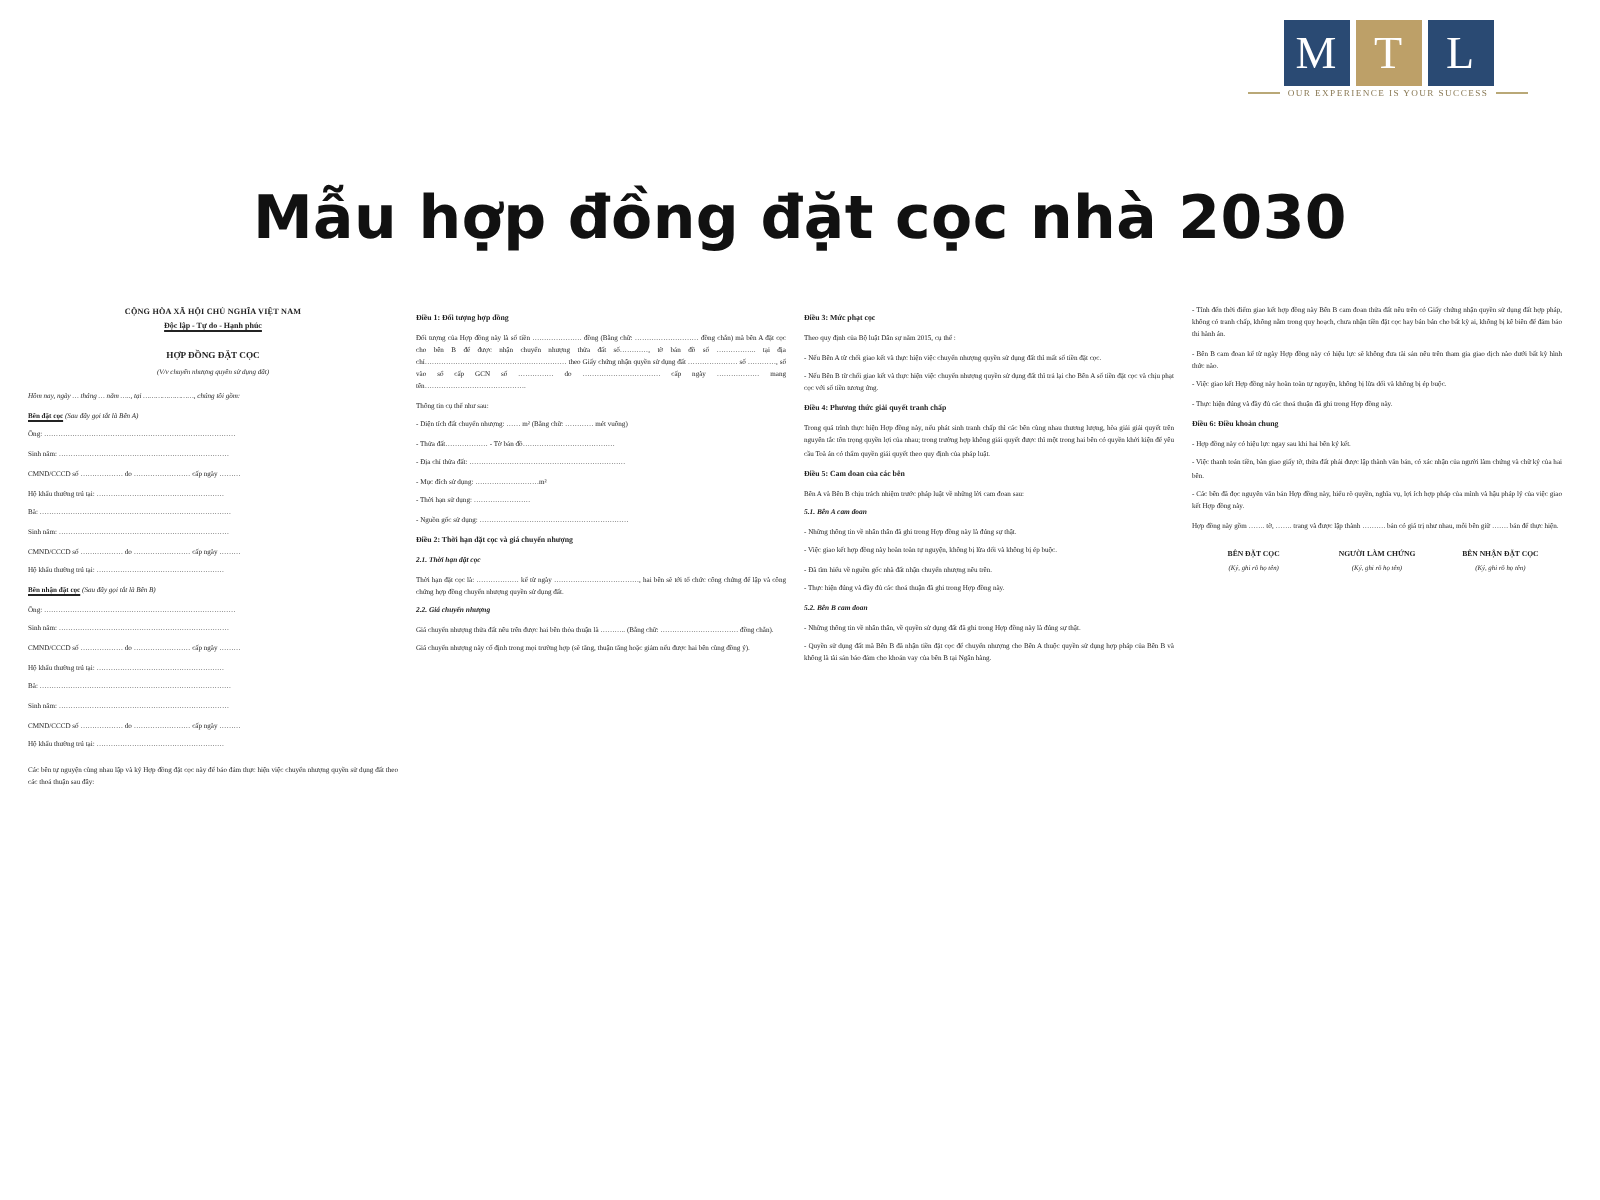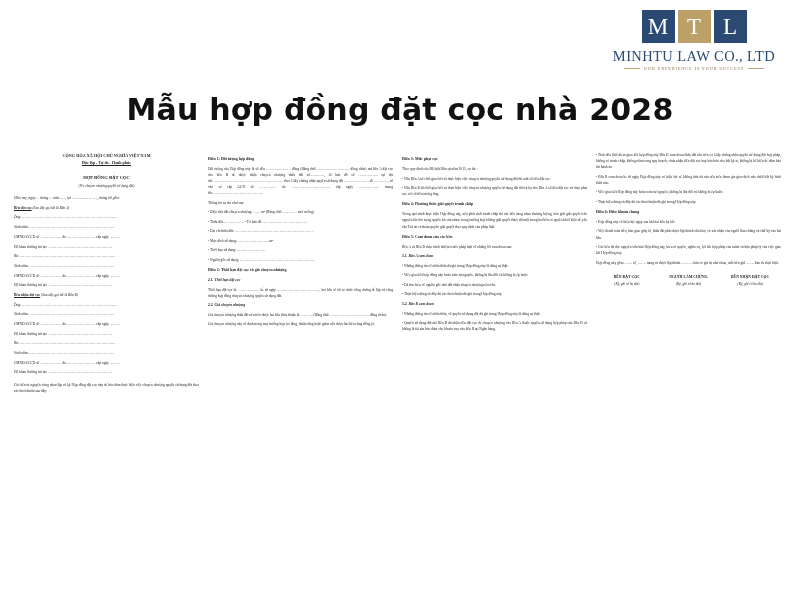--- a/index.html
+++ b/index.html
@@ -49,29 +49,28 @@
 </style>
 </head>
 <body>
 
 <div class="logo-block">
   <div class="logo-marks">
     <span class="logo-sq navy">M</span>
     <span class="logo-sq gold">T</span>
     <span class="logo-sq navy">L</span>
   </div>
-  <div class="logo-name">MINHTU LAW CO., LTD</div>
   <div class="logo-tag">
     <span class="rule"></span>
     <span>OUR EXPERIENCE IS YOUR SUCCESS</span>
     <span class="rule"></span>
   </div>
 </div>
 
-<div class="doc-title">Mẫu hợp đồng đặt cọc nhà 2028</div>
+<div class="doc-title">Mẫu hợp đồng đặt cọc nhà 2030</div>
 
 <div class="paper">
 
   <div class="col">
     <div class="center hdr-nation">CỘNG HÒA XÃ HỘI CHỦ NGHĨA VIỆT NAM</div>
     <div class="center hdr-motto">Độc lập - Tự do - Hạnh phúc</div>
     <div class="center hdr-contract">HỢP ĐỒNG ĐẶT CỌC</div>
     <div class="center hdr-sub">(V/v chuyển nhượng quyền sử dụng đất)</div>
 
     <p class="i gap">Hôm nay, ngày … tháng … năm ….., tại ……………………, chúng tôi gồm:</p>

